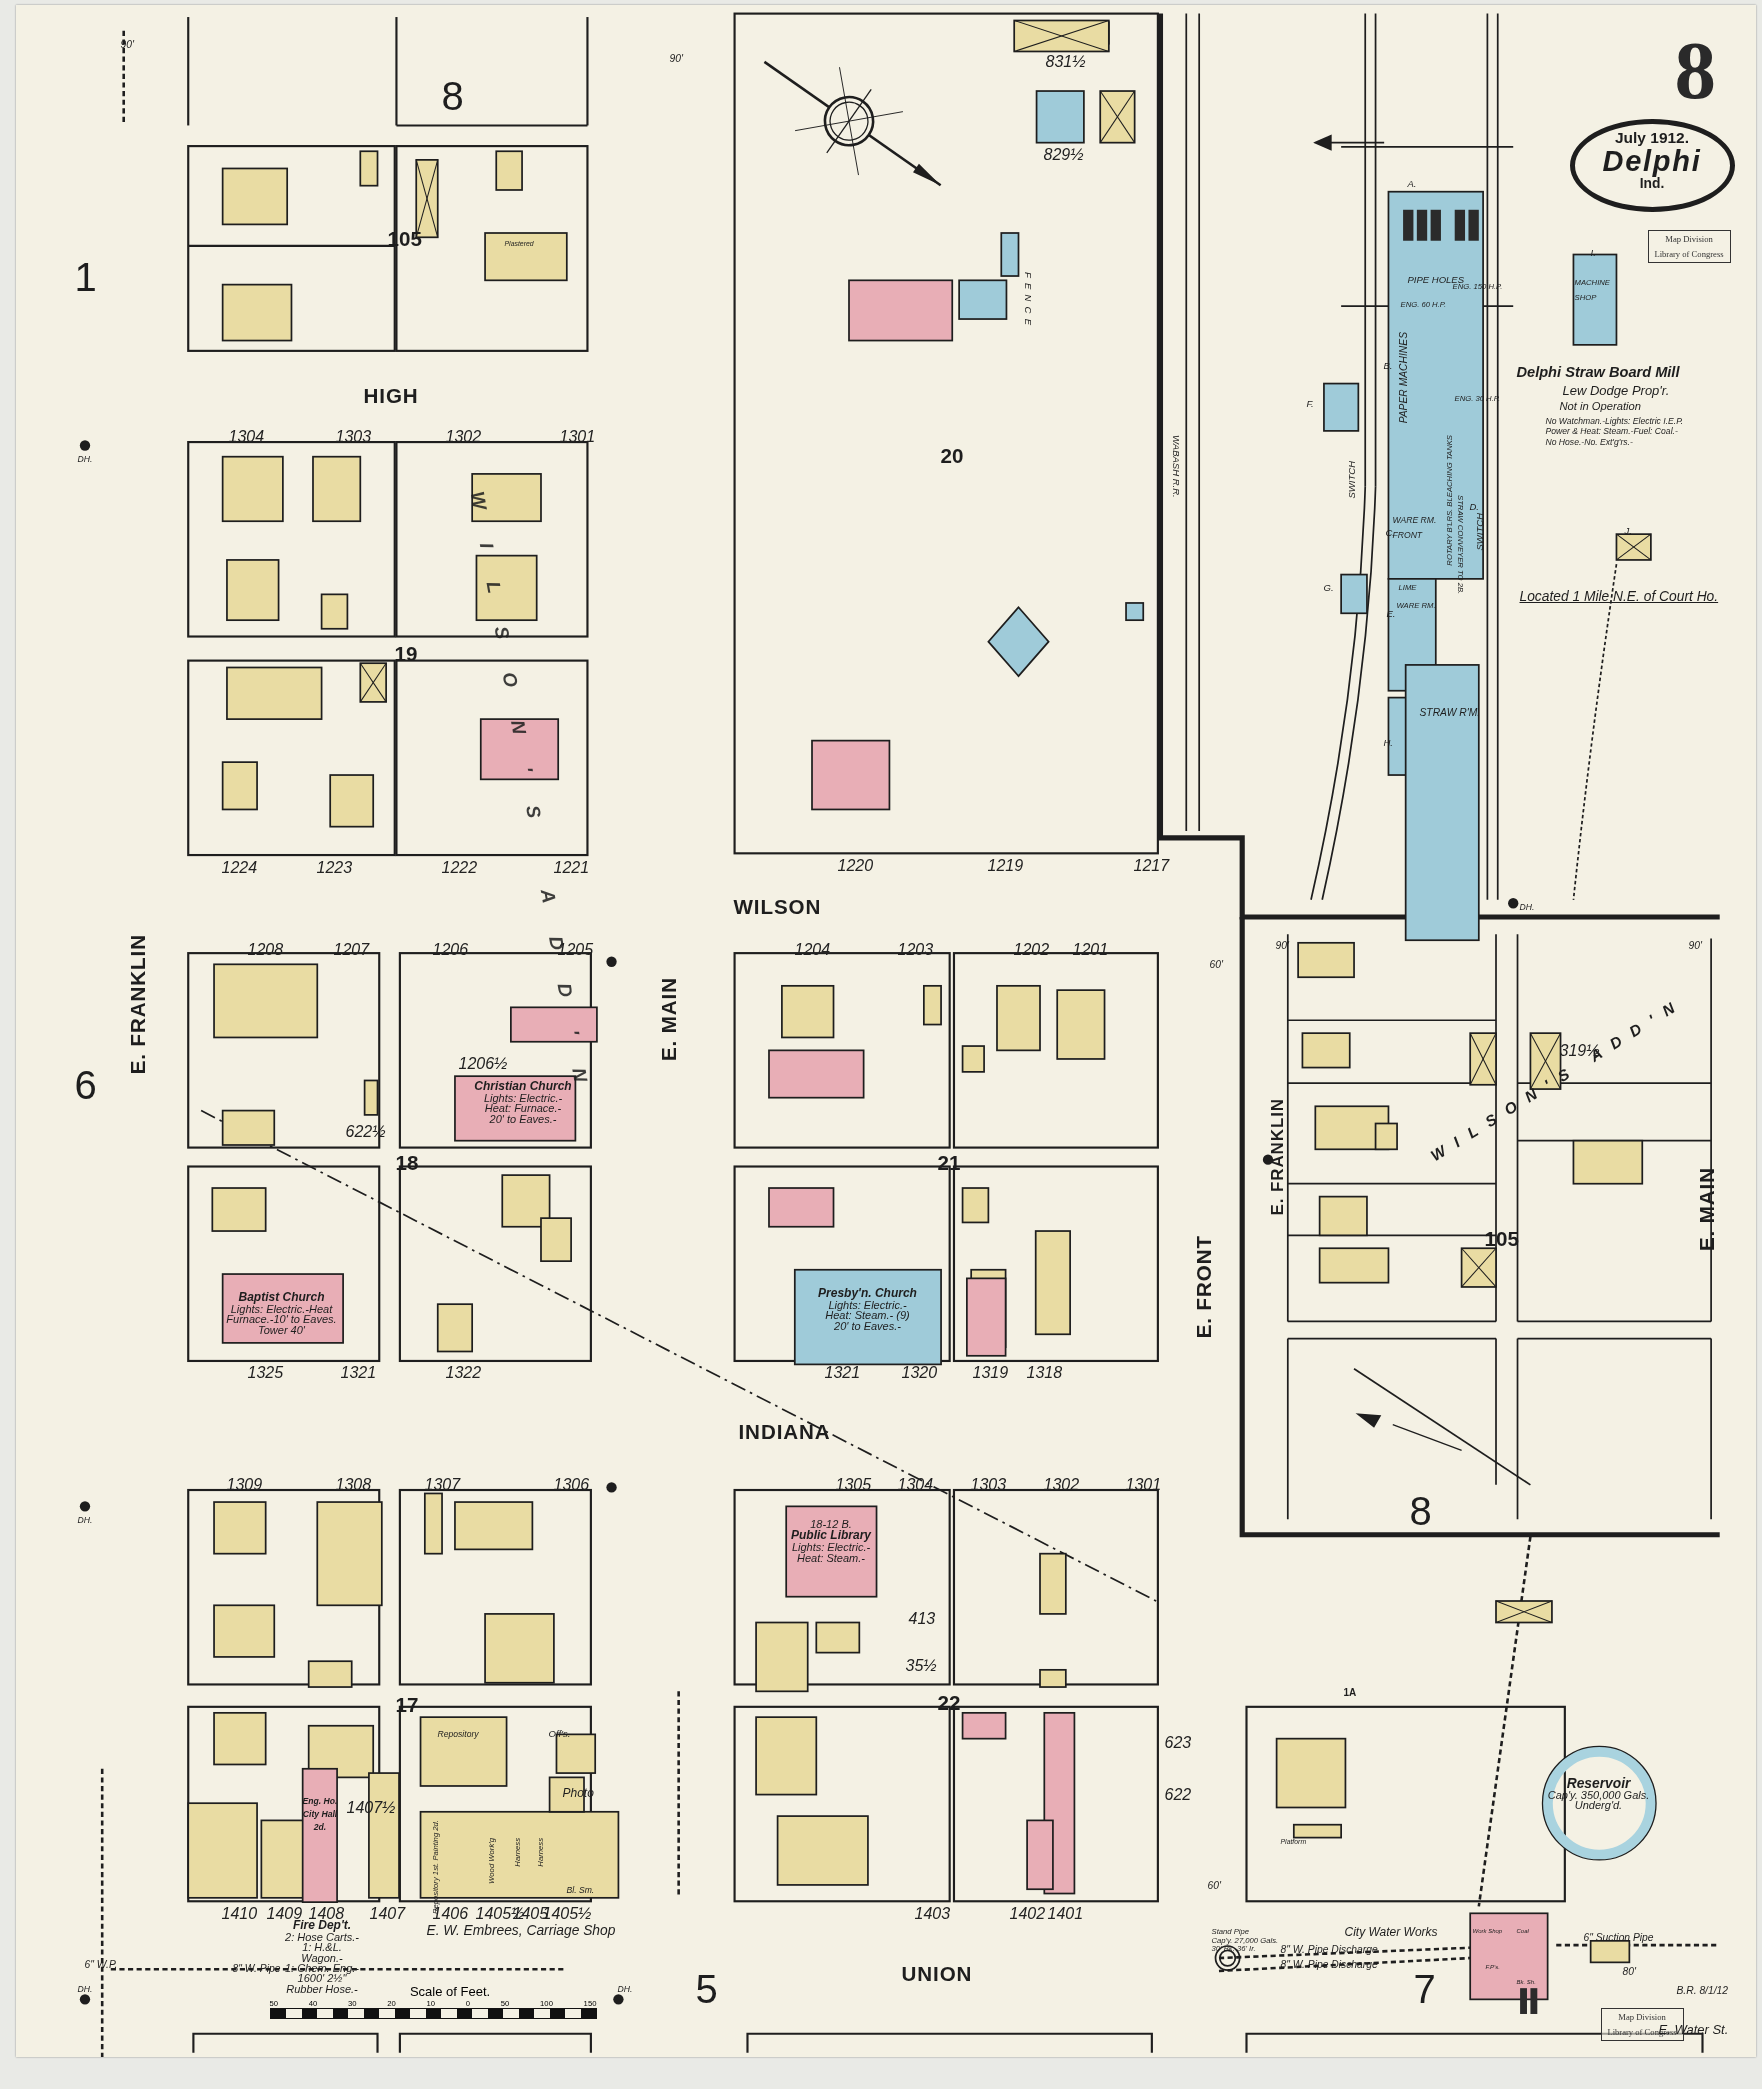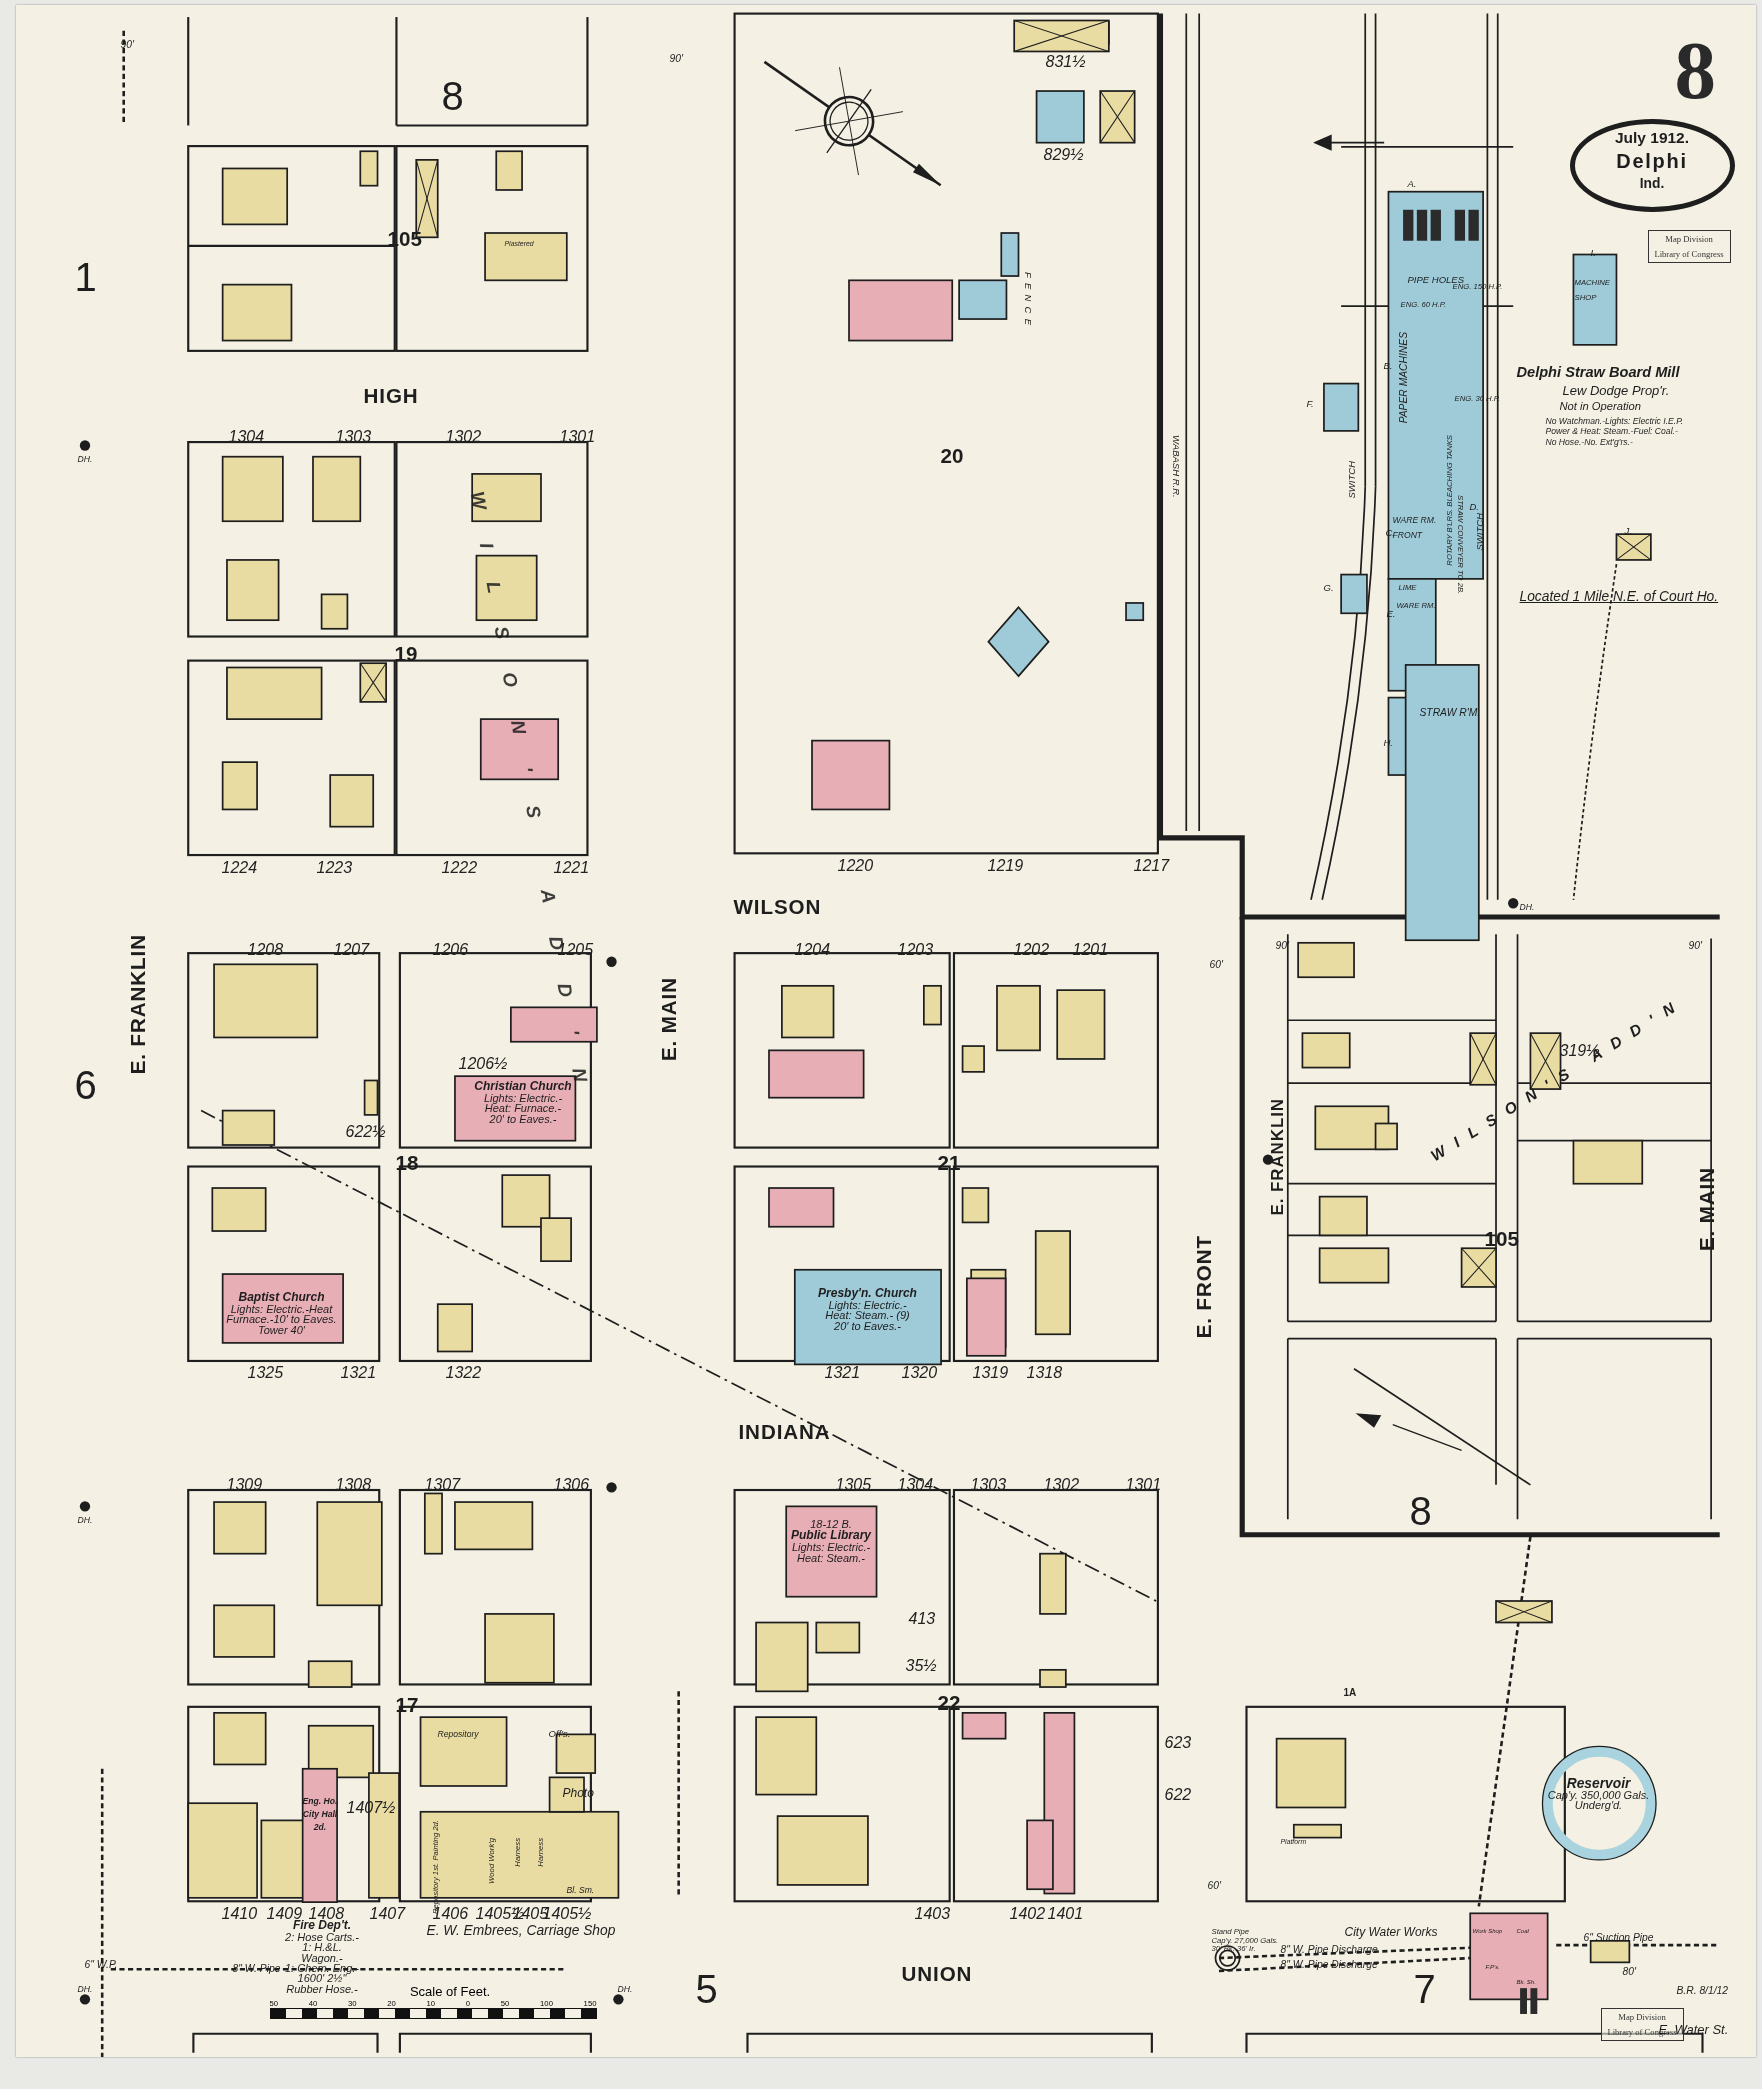--- a/index.html
+++ b/index.html
@@ -2,21 +2,21 @@
 <html style="font-size:13.8px"><head>
 <meta charset="utf-8">
 <style>
   html,body{margin:0;padding:0;background:#e9eae6;}
   body{width:1762px;height:2090px;position:relative;overflow:hidden;font-family:"Liberation Sans",sans-serif;}
   .sheet{position:absolute;left:15.5px;top:5.2px;width:1740px;height:2052px;background:#f4f1e4;box-shadow:0 0 1.7px #888;}
   .layer{position:absolute;left:0;top:0;}
   .sheet-num{position:absolute;left:1659px;top:17px;font-family:"Liberation Serif",serif;font-weight:bold;font-size:83px;color:#2a2a2a;}
   .title-oval{position:absolute;left:1554px;top:114px;width:155px;height:83px;border:5.2px solid #1e1e1e;border-radius:50%;text-align:center;color:#1e1e1e;}
   .title-oval .date{font-size:15.5px;font-weight:bold;margin-top:5.2px;}
-  .title-oval .town{font-size:20px;font-weight:bold;letter-spacing:1.7px;line-height:29px;}
+  .title-oval .town{font-size:29px;font-weight:bold;letter-spacing:1.7px;line-height:29px;font-style:italic;}
   .title-oval .state{font-size:13.8px;font-weight:bold;}
   .stamp{position:absolute;border:1.7px solid #333;font-family:"Liberation Serif",serif;font-size:8.6px;color:#333;text-align:center;background:rgba(244,241,228,0.6);}
   .stamp div{padding:2.6px 3.4px;}
   .street{position:absolute;font-weight:bold;font-size:20.6px;color:#1e1e1e;letter-spacing:0.9px;}
   .street.v{writing-mode:vertical-rl;transform:rotate(180deg);}
   .blocknum{position:absolute;font-weight:bold;font-size:20.6px;color:#1e1e1e;}
   .edge-num{position:absolute;font-size:40px;color:#1e1e1e;}
   .note{position:absolute;font-style:italic;font-size:13px;color:#1e1e1e;line-height:14.6px;}
   .note.b{font-weight:bold;}
   .lot{position:absolute;font-style:italic;font-size:16px;color:#222;}

